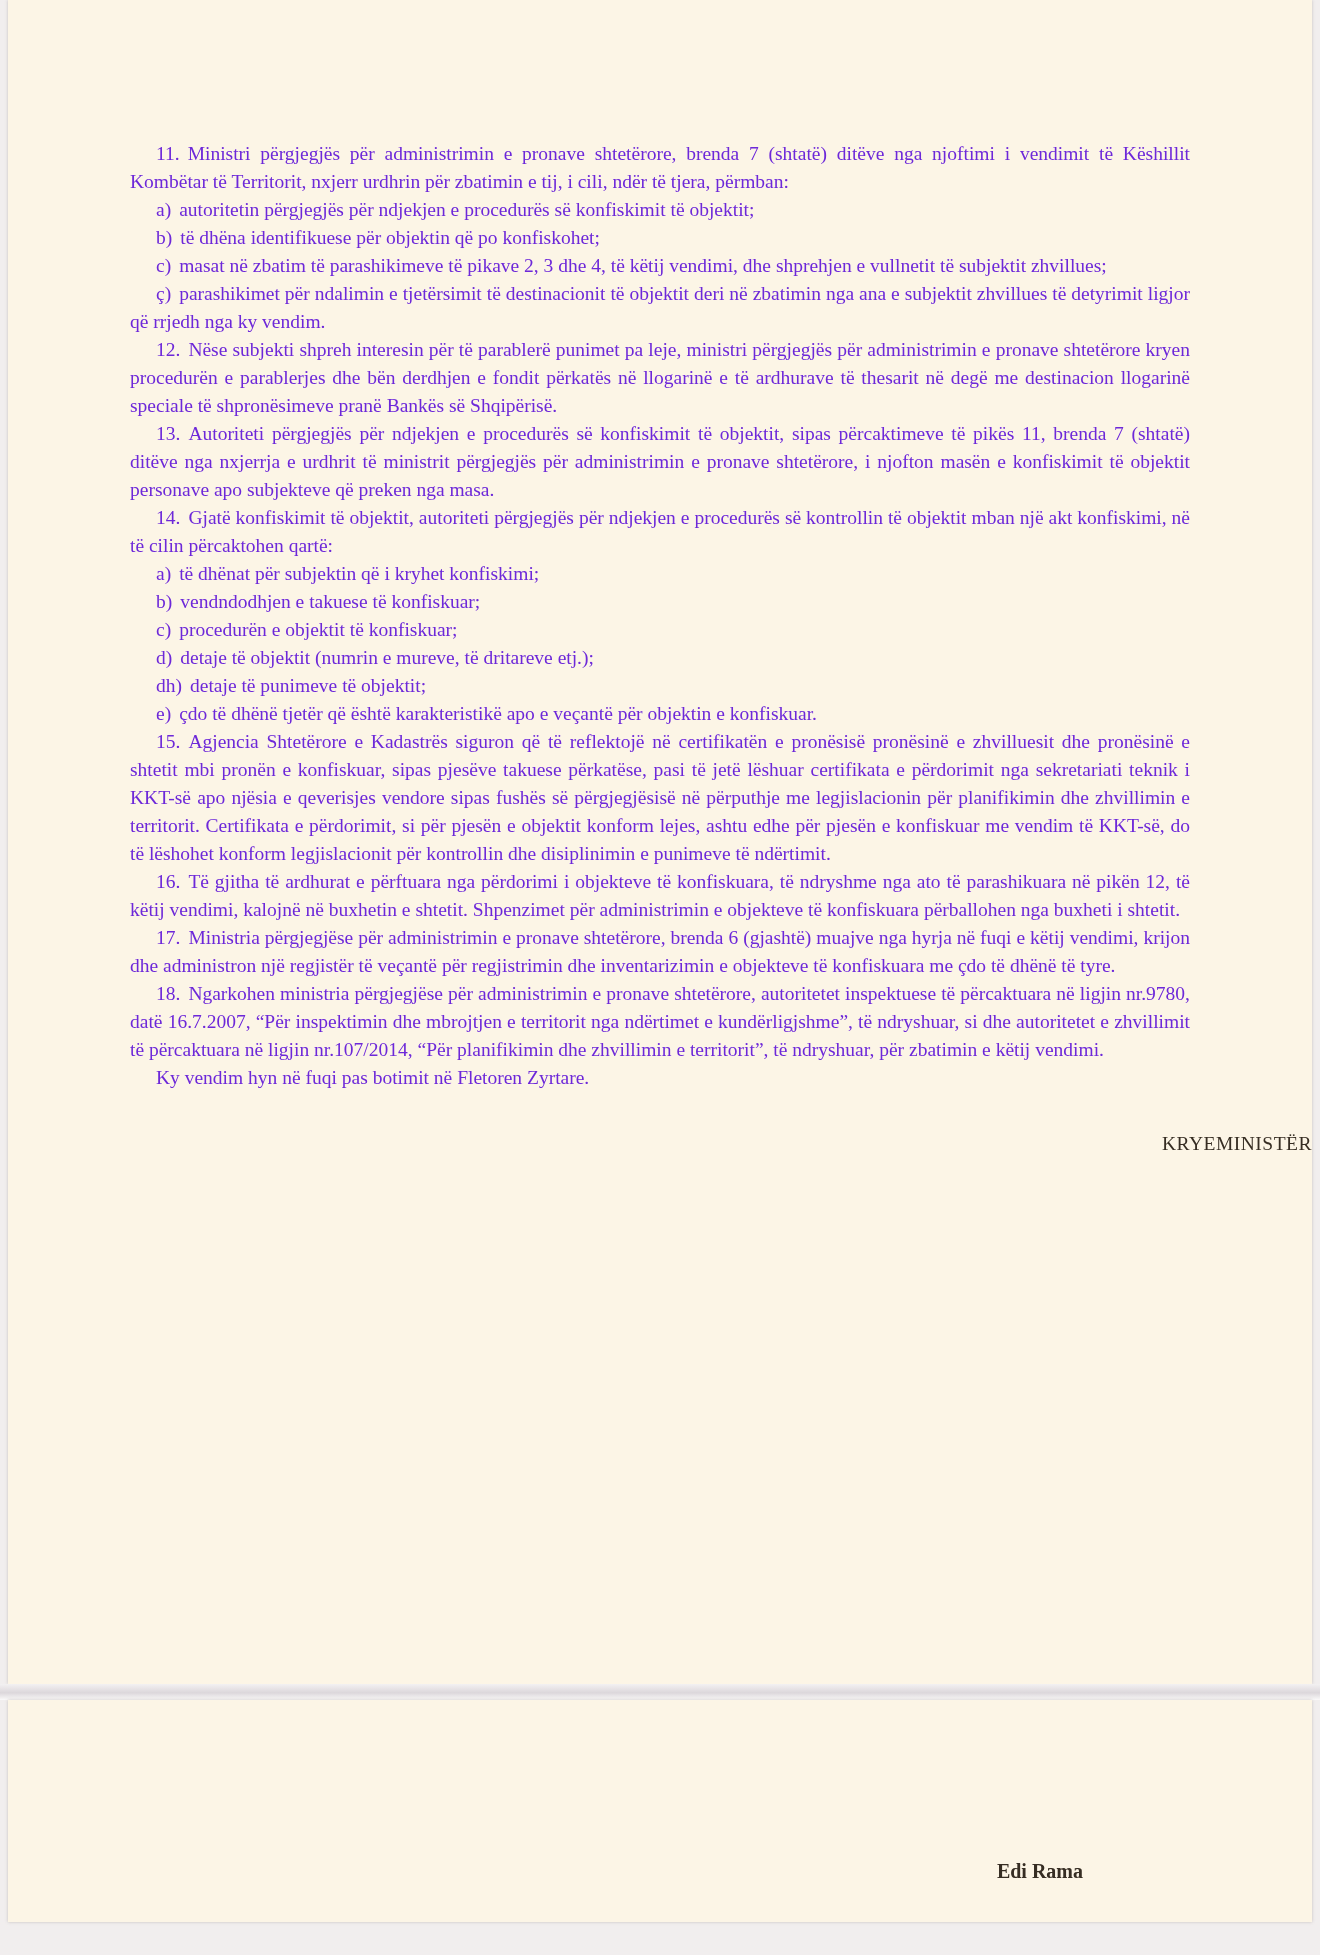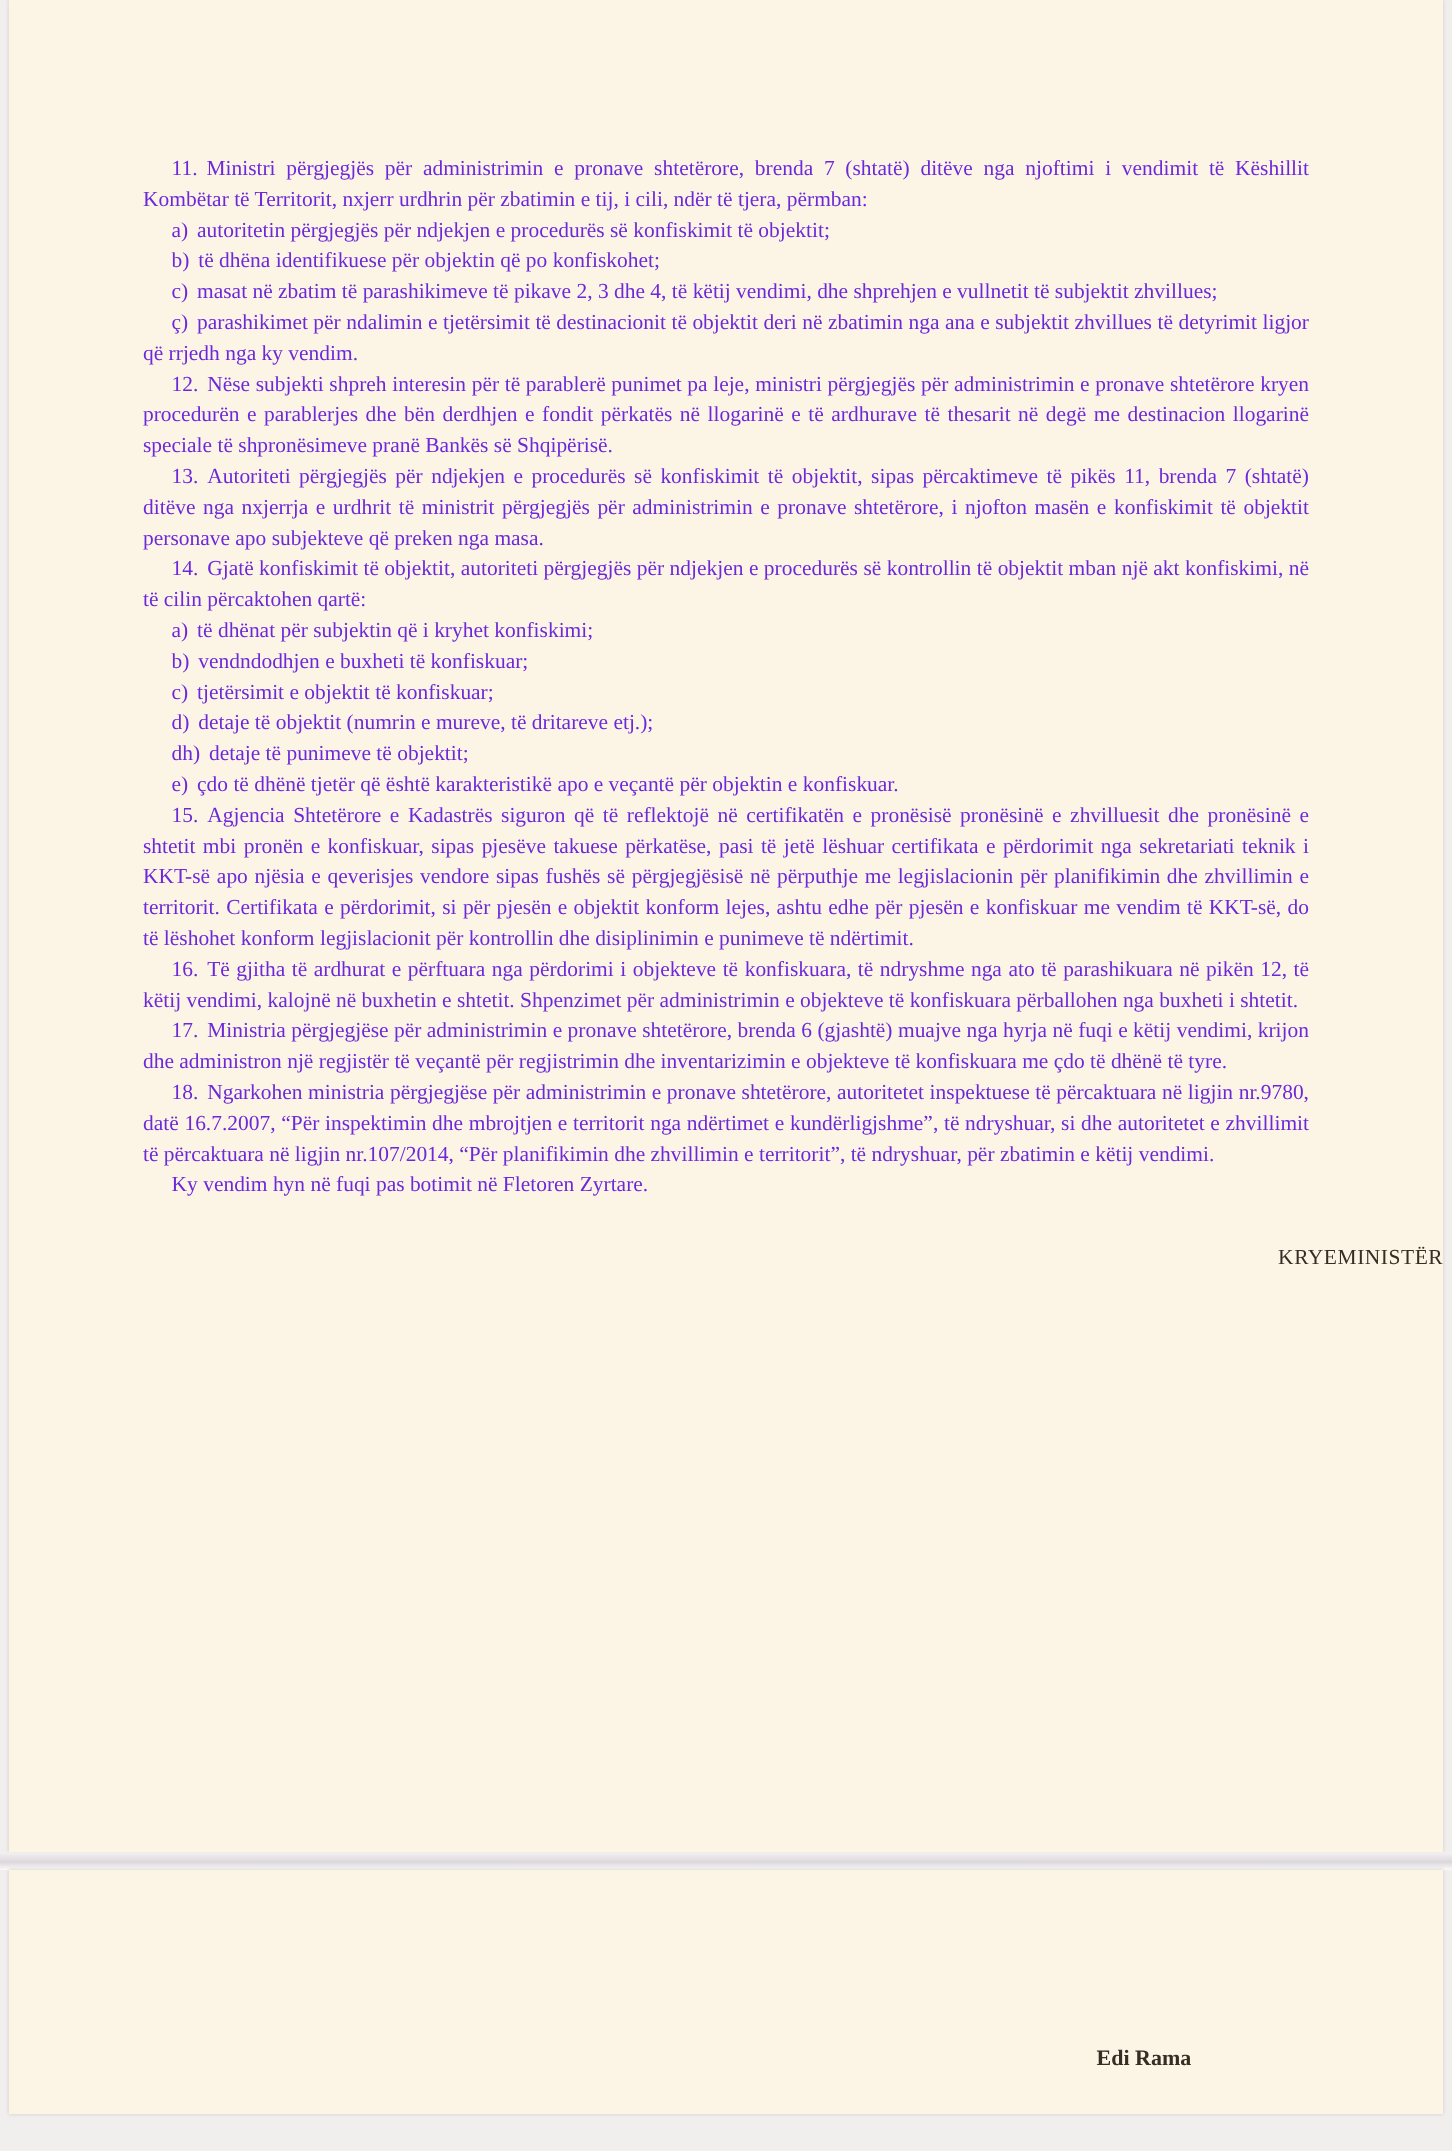--- a/index.html
+++ b/index.html
@@ -88,23 +88,23 @@
   <p class="list"><span class="para-label">ç)</span><span class="para-text">parashikimet për ndalimin e tjetërsimit të destinacionit të objektit deri në zbatimin nga ana e subjektit zhvillues të detyrimit ligjor që rrjedh nga ky vendim.</span></p>
 
   <p class="numbered"><span class="para-label">12.</span><span class="para-text">Nëse subjekti shpreh interesin për të parablerë punimet pa leje, ministri përgjegjës për administrimin e pronave shtetërore kryen procedurën e parablerjes dhe bën derdhjen e fondit përkatës në llogarinë e të ardhurave të thesarit në degë me destinacion llogarinë speciale të shpronësimeve pranë Bankës së Shqipërisë.</span></p>
 
   <p class="numbered"><span class="para-label">13.</span><span class="para-text">Autoriteti përgjegjës për ndjekjen e procedurës së konfiskimit të objektit, sipas përcaktimeve të pikës 11, brenda 7 (shtatë) ditëve nga nxjerrja e urdhrit të ministrit përgjegjës për administrimin e pronave shtetërore, i njofton masën e konfiskimit të objektit personave apo subjekteve që preken nga masa.</span></p>
 
   <p class="numbered"><span class="para-label">14.</span><span class="para-text">Gjatë konfiskimit të objektit, autoriteti përgjegjës për ndjekjen e procedurës së kontrollin të objektit mban një akt konfiskimi, në të cilin përcaktohen qartë:</span></p>
 
   <p class="list"><span class="para-label">a)</span><span class="para-text">të dhënat për subjektin që i kryhet konfiskimi;</span></p>
 
-  <p class="list"><span class="para-label">b)</span><span class="para-text">vendndodhjen e buxheti të konfiskuar;</span></p>
+  <p class="list"><span class="para-label">b)</span><span class="para-text">vendndodhjen e takuese të konfiskuar;</span></p>
 
-  <p class="list"><span class="para-label">c)</span><span class="para-text">tjetërsimit e objektit të konfiskuar;</span></p>
+  <p class="list"><span class="para-label">c)</span><span class="para-text">procedurën e objektit të konfiskuar;</span></p>
 
 
   <p class="list"><span class="para-label">d)</span><span class="para-text">detaje të objektit (numrin e mureve, të dritareve etj.);</span></p>
 
   <p class="list"><span class="para-label">dh)</span><span class="para-text">detaje të punimeve të objektit;</span></p>
 
   <p class="list"><span class="para-label">e)</span><span class="para-text">çdo të dhënë tjetër që është karakteristikë apo e veçantë për objektin e konfiskuar.</span></p>
 
   <p class="numbered"><span class="para-label">15.</span><span class="para-text">Agjencia Shtetërore e Kadastrës siguron që të reflektojë në certifikatën e pronësisë pronësinë e zhvilluesit dhe pronësinë e shtetit mbi pronën e konfiskuar, sipas pjesëve takuese përkatëse, pasi të jetë lëshuar certifikata e përdorimit nga sekretariati teknik i KKT-së apo njësia e qeverisjes vendore sipas fushës së përgjegjësisë në përputhje me legjislacionin për planifikimin dhe zhvillimin e territorit. Certifikata e përdorimit, si për pjesën e objektit konform lejes, ashtu edhe për pjesën e konfiskuar me vendim të KKT-së, do të lëshohet konform legjislacionit për kontrollin dhe disiplinimin e punimeve të ndërtimit.</span></p>
 

